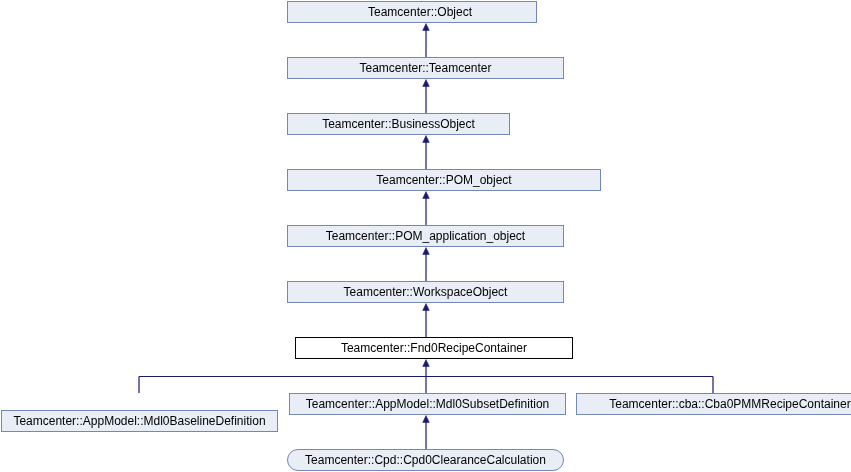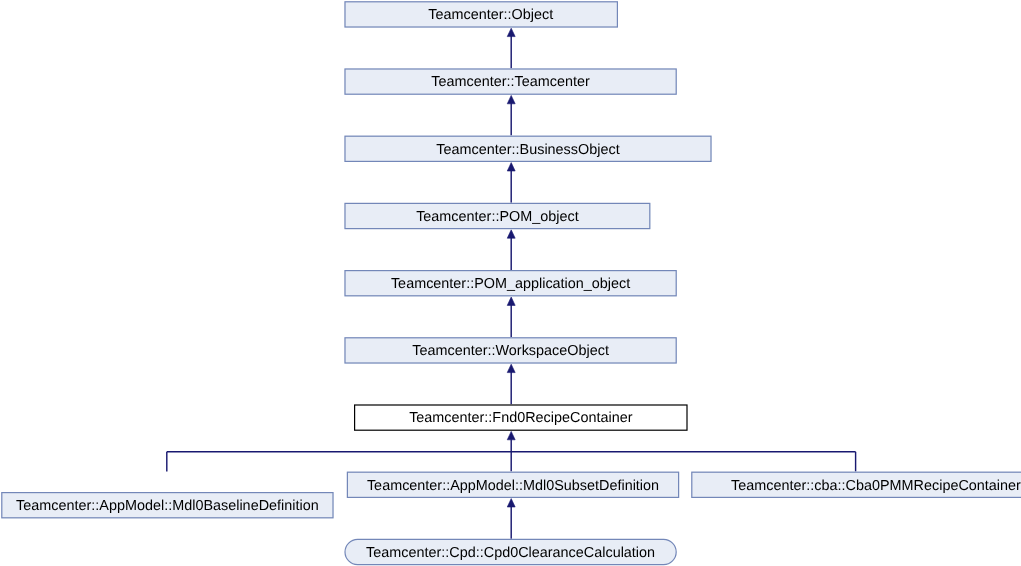--- a/index.html
+++ b/index.html
@@ -41,24 +41,24 @@
     white-space: nowrap;
     overflow: hidden;
     cursor: pointer;
   }
   .node.current {
     background: var(--current-fill);
     border-color: var(--current-border);
     cursor: default;
   }
   
-  .n0 { left: 287px; top: 1px;   width: 228px; padding-left: 16px; }
+  .n0 { left: 287px; top: 1px;   width: 250px; padding-left: 16px; }
   .n1 { left: 287px; top: 57px;  width: 277px; }
-  .n2 { left: 287px; top: 113px; width: 306px; }
-  .n3 { left: 287px; top: 169px; width: 255px; }
+  .n2 { left: 287px; top: 113px; width: 223px; }
+  .n3 { left: 287px; top: 169px; width: 314px; }
   .n4 { left: 287px; top: 225px; width: 277px; }
   .n5 { left: 287px; top: 281px; width: 277px; text-align: center; }
   .n6 { left: 295px; top: 337px; width: 278px; }
   
   .n7 { left: 1px;   top: 393px; width: 277px; margin-top: 17px; }
   .n8 { left: 289px; top: 393px; width: 277px; }
   .n9 { left: 576px; top: 393px; width: 308px; }
   
   .n10 { left: 287px; top: 449px; width: 277px; border-radius: 11px; }
 </style>

